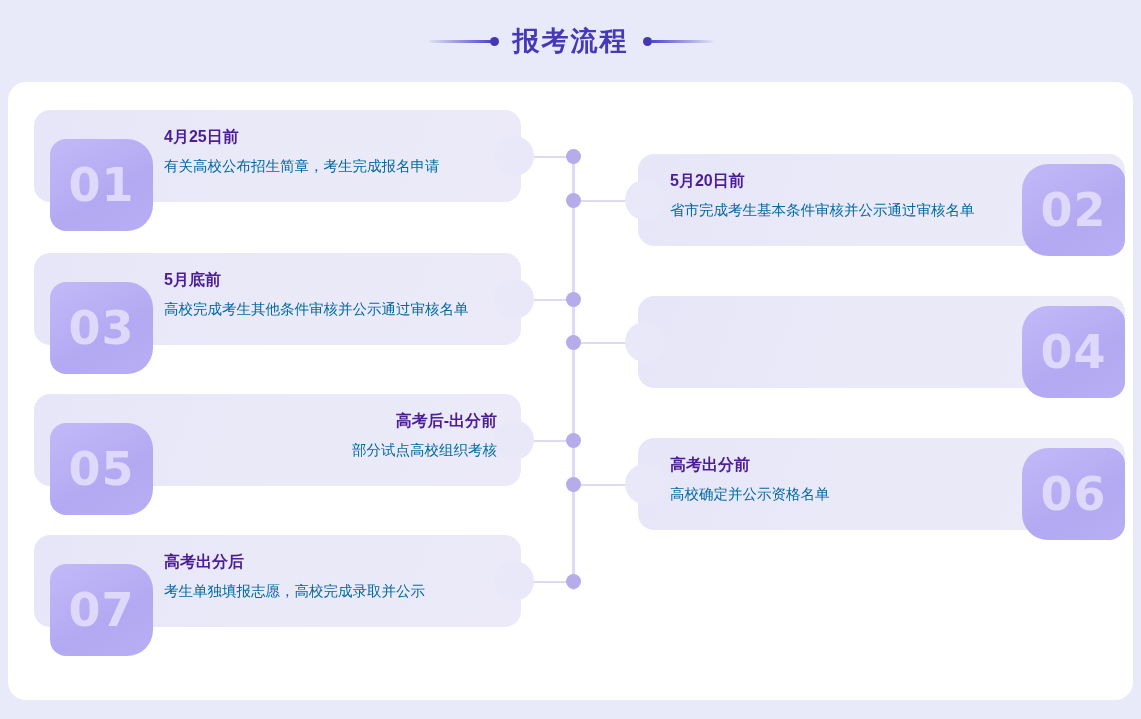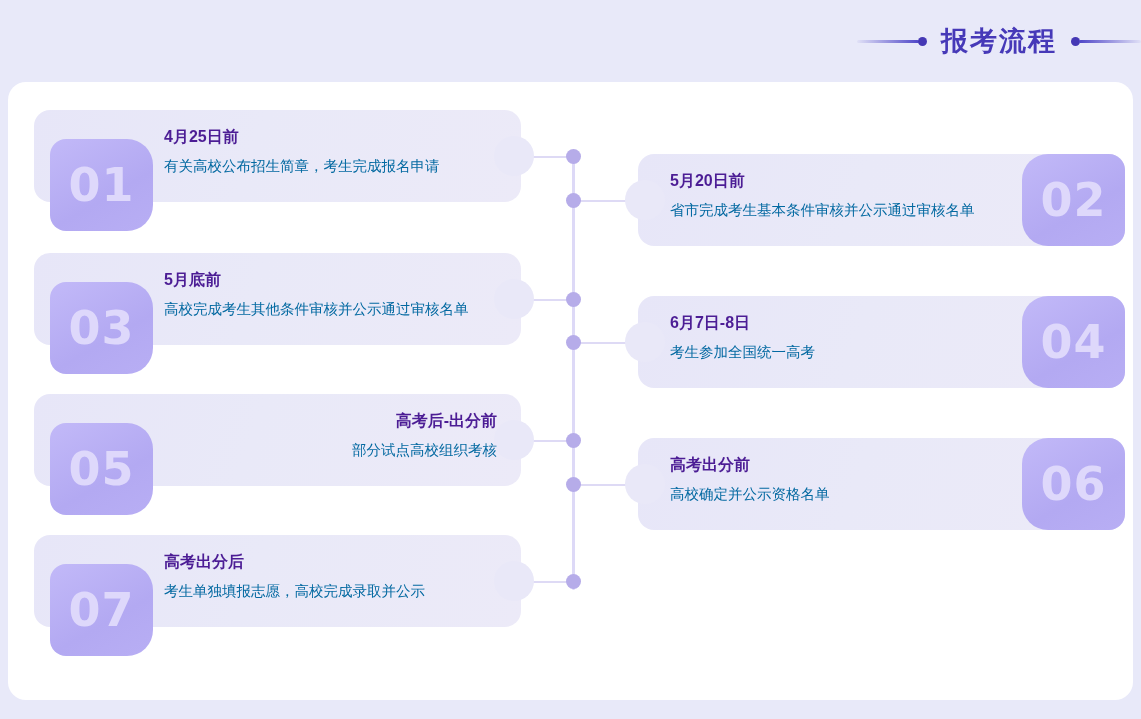--- a/index.html
+++ b/index.html
@@ -17,21 +17,21 @@
 
   
   .header {
     position: absolute;
     top: 0;
     left: 0;
     width: 1141px;
     height: 82px;
     display: flex;
     align-items: center;
-    justify-content: flex-end;
+    justify-content: center;
     gap: 14px;
   }
   .deco-left, .deco-right {
     display: flex;
     align-items: center;
     gap: 0;
   }
   .deco-line {
     height: 3px;
     width: 62px;
@@ -139,20 +139,21 @@
     justify-content: center;
   }
   .card-left .badge {
     left: 16px;
     border-radius: 16px 26px 26px 16px;
     margin-top: 29px;
   }
   .card-right .badge {
     right: 0;
     border-radius: 26px 16px 16px 26px;
+    margin-top: 10px;
   }
   .badge-num {
     font-size: 46px;
     font-weight: bold;
     color: #ded8fb;
     letter-spacing: 1px;
     line-height: 1;
     font-family: "DejaVu Sans", "Liberation Sans", sans-serif;
   }
 
@@ -250,24 +251,20 @@
     <p class="card-desc">高校完成考生其他条件审核并公示通过审核名单</p>
   </div>
 </div>
 
 <div class="card card-right" style="left:638px; top:296px;">
   <span class="bump"></span>
   <div class="card-body"></div>
   <div class="badge">
     <span class="badge-num">04</span>
   </div>
-  <div class="card-text">
-    <p class="card-title">6月7日-8日</p>
-    <p class="card-desc">考生参加全国统一高考</p>
-  </div>
 </div>
 
 <div class="card card-left" style="left:34px; top:394px;text-align:right;">
   <span class="bump"></span>
   <div class="card-body"></div>
   <div class="badge">
     <span class="badge-num">05</span>
   </div>
   <div class="card-text">
     <p class="card-title">高考后-出分前</p>

